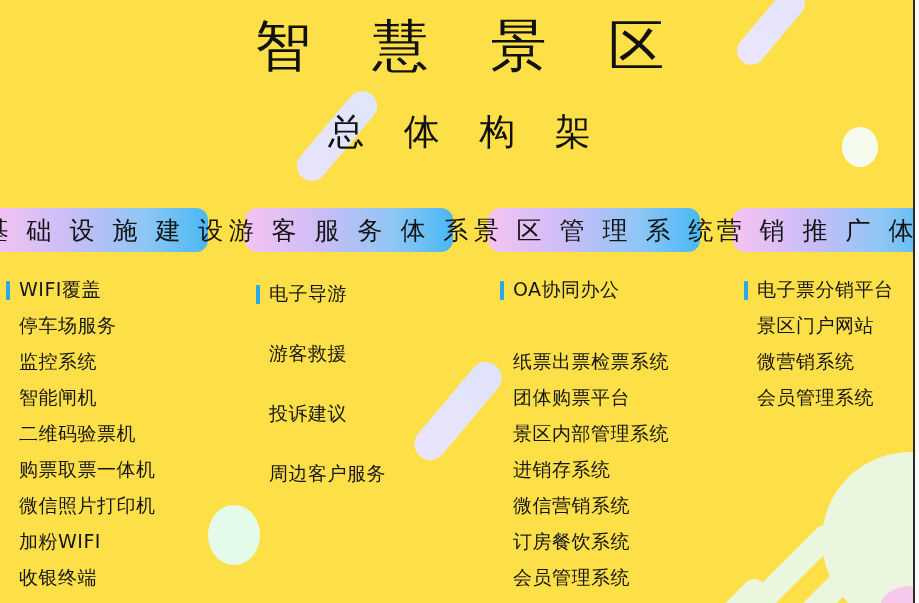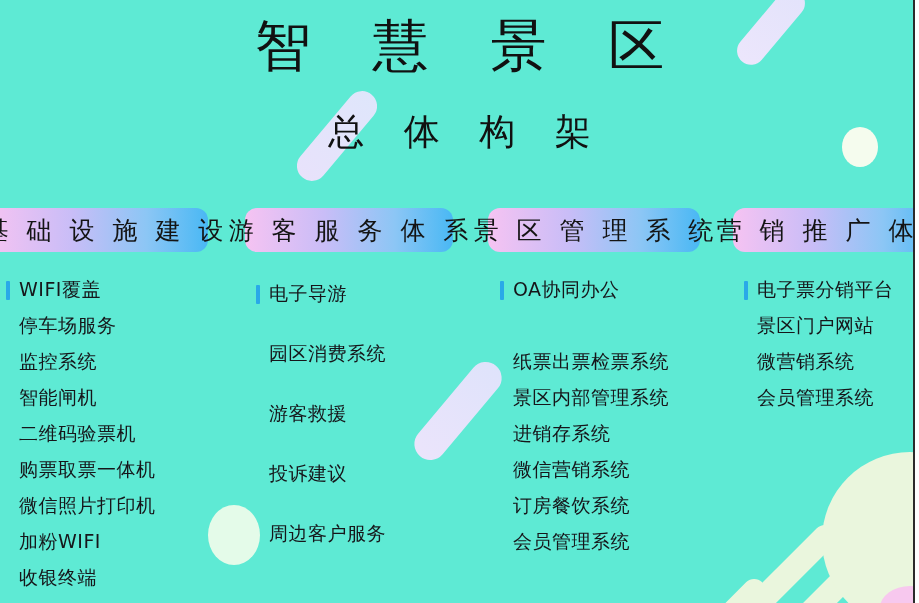--- a/index.html
+++ b/index.html
@@ -12,21 +12,21 @@
     background: #ffffff;
     font-family: "Liberation Sans", "DejaVu Sans", sans-serif;
     overflow: hidden;
     position: relative;
   }
   #page {
     position: relative;
     width: 919px;
     height: 603px;
     overflow: hidden;
-    background: #5eead4;
+    background: #fde047;
   }
 
   
   .deco {
     position: absolute;
     pointer-events: none;
     z-index: 0;
   }
   .stripe {
     border-radius: 999px;
@@ -301,24 +301,20 @@
       <div class="pill">
         <span class="pill-label">游 客 服 务 体 系</span>
       </div>
       <ul class="item-list">
         <li class="item">
             <span class="item-bar"></span>
             <span class="item-label">电子导游</span>
           </li>
         <li class="item">
             <span class="item-bar hidden"></span>
-            <span class="item-label">园区消费系统</span>
-          </li>
-        <li class="item">
-            <span class="item-bar hidden"></span>
             <span class="item-label">游客救援</span>
           </li>
         <li class="item">
             <span class="item-bar hidden"></span>
             <span class="item-label">投诉建议</span>
           </li>
         <li class="item">
             <span class="item-bar hidden"></span>
             <span class="item-label">周边客户服务</span>
           </li>
@@ -336,20 +332,24 @@
           </li>
         <li class="item">
             <span class="item-bar hidden"></span>
           </li>
         <li class="item">
             <span class="item-bar hidden"></span>
             <span class="item-label">纸票出票检票系统</span>
           </li>
         <li class="item">
             <span class="item-bar hidden"></span>
+            <span class="item-label">团体购票平台</span>
+          </li>
+        <li class="item">
+            <span class="item-bar hidden"></span>
             <span class="item-label">景区内部管理系统</span>
           </li>
         <li class="item">
             <span class="item-bar hidden"></span>
             <span class="item-label">进销存系统</span>
           </li>
         <li class="item">
             <span class="item-bar hidden"></span>
             <span class="item-label">微信营销系统</span>
           </li>

